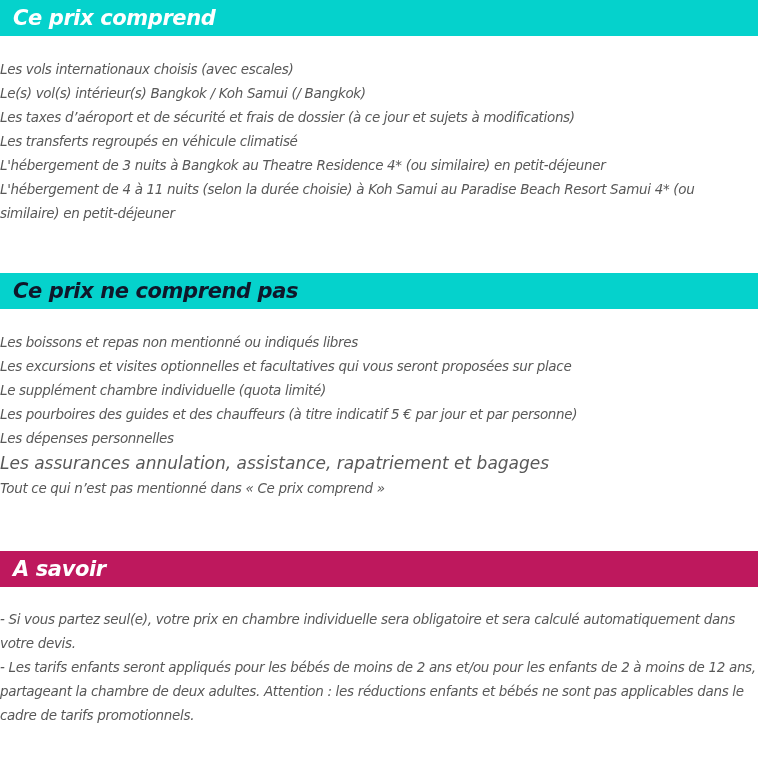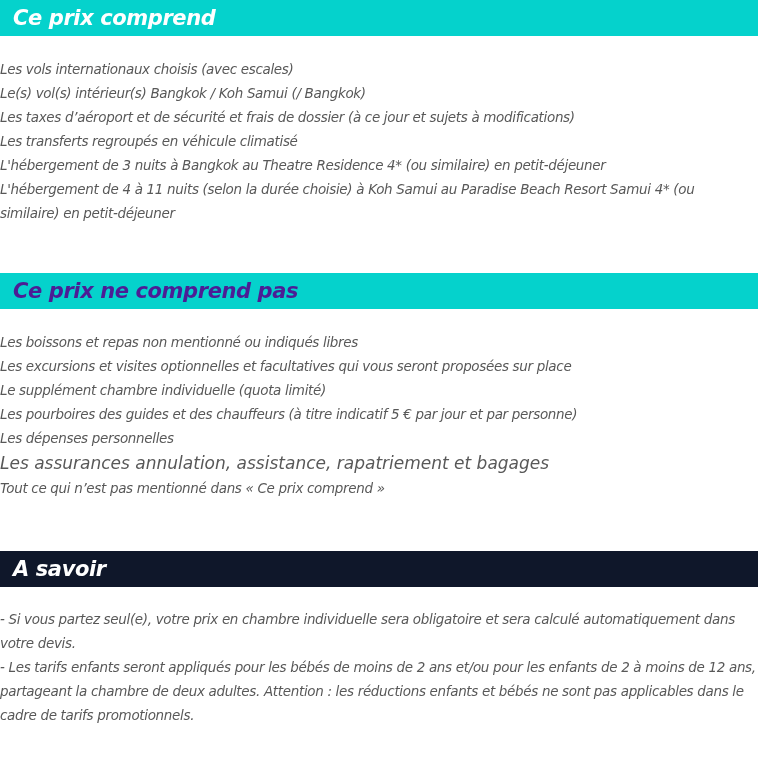--- a/index.html
+++ b/index.html
@@ -94,39 +94,39 @@
       <div class="line" style="color: rgb(88, 88, 88);">Les taxes d’aéroport et de sécurité et frais de dossier (à ce jour et sujets à modifications)</div>
       <div class="line" style="color: rgb(88, 88, 88);">Les transferts regroupés en véhicule climatisé</div>
       <div class="line" style="color: rgb(88, 88, 88);">L'hébergement de 3 nuits à Bangkok au Theatre Residence 4* (ou similaire) en petit-déjeuner</div>
       <div class="line" style="color: rgb(88, 88, 88);">L'hébergement de 4 à 11 nuits (selon la durée choisie) à Koh Samui au Paradise Beach Resort Samui 4* (ou similaire) en petit-déjeuner</div>
     </div>
 
     <div class="gap-bot-1"></div>
   </div>
 
   <div class="section">
-    <div class="section-header" style="background: rgb(5, 210, 204); color: #4c1d95;">Ce prix ne comprend pas</div>
+    <div class="section-header" style="background: rgb(5, 210, 204); color: #0f172a;">Ce prix ne comprend pas</div>
 
     <div class="gap-top-2"></div>
 
     <div class="section-body">
       <div class="line" style="color: rgb(88, 88, 88);">Les boissons et repas non mentionné ou indiqués libres</div>
       <div class="line" style="color: rgb(88, 88, 88);">Les excursions et visites optionnelles et facultatives qui vous seront proposées sur place</div>
       <div class="line" style="color: rgb(88, 88, 88);">Le supplément chambre individuelle (quota limité)</div>
       <div class="line" style="color: rgb(88, 88, 88);">Les pourboires des guides et des chauffeurs (à titre indicatif 5 € par jour et par personne)</div>
       <div class="line" style="color: rgb(88, 88, 88);">Les dépenses personnelles</div>
       <div class="line fallback-face" style="color: rgb(88, 88, 88);">Les assurances annulation, assistance, rapatriement et bagages</div>
       <div class="line" style="color: rgb(88, 88, 88);">Tout ce qui n’est pas mentionné dans « Ce prix comprend »</div>
     </div>
 
     <div class="gap-bot-2"></div>
   </div>
 
   <div class="section">
-    <div class="section-header" style="background: #0f172a; color: rgb(255, 255, 255);">A savoir</div>
+    <div class="section-header" style="background: #be185d; color: rgb(255, 255, 255);">A savoir</div>
 
     <div class="gap-top-3"></div>
 
     <div class="section-body">
       <div class="line" style="color: rgb(88, 88, 88);">- Si vous partez seul(e), votre prix en chambre individuelle sera obligatoire et sera calculé automatiquement dans votre devis.</div>
       <div class="line" style="color: rgb(88, 88, 88);">- Les tarifs enfants seront appliqués pour les bébés de moins de 2 ans et/ou pour les enfants de 2 à moins de 12 ans, partageant la chambre de deux adultes. Attention : les réductions enfants et bébés ne sont pas applicables dans le cadre de tarifs promotionnels.</div>
     </div>
   </div>
 
 </div>

